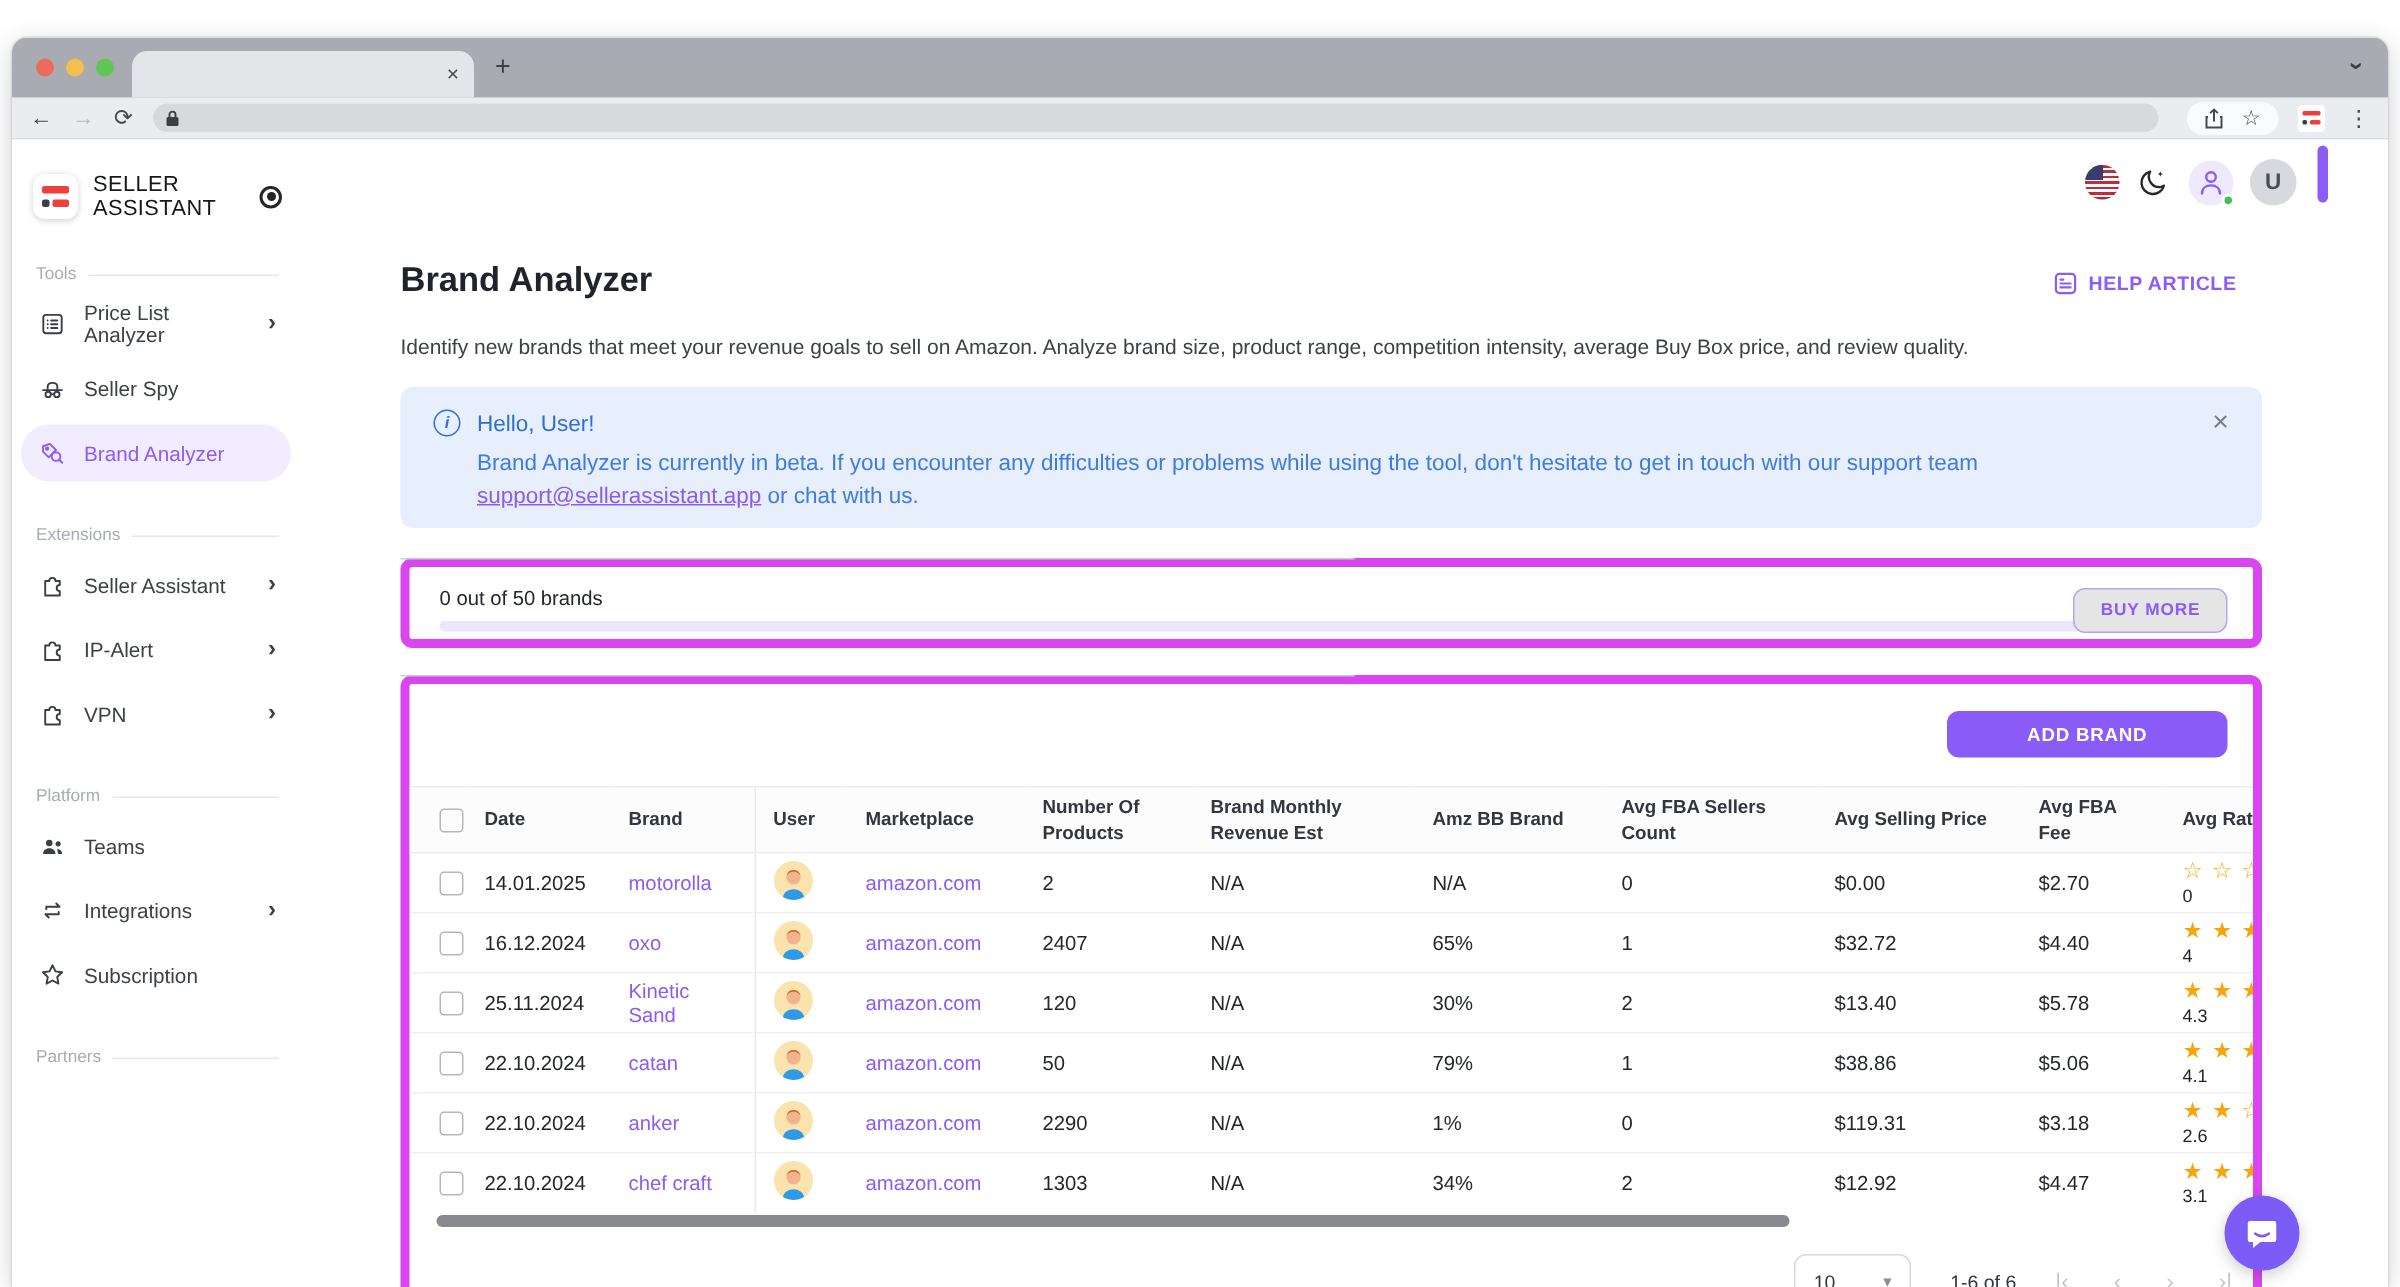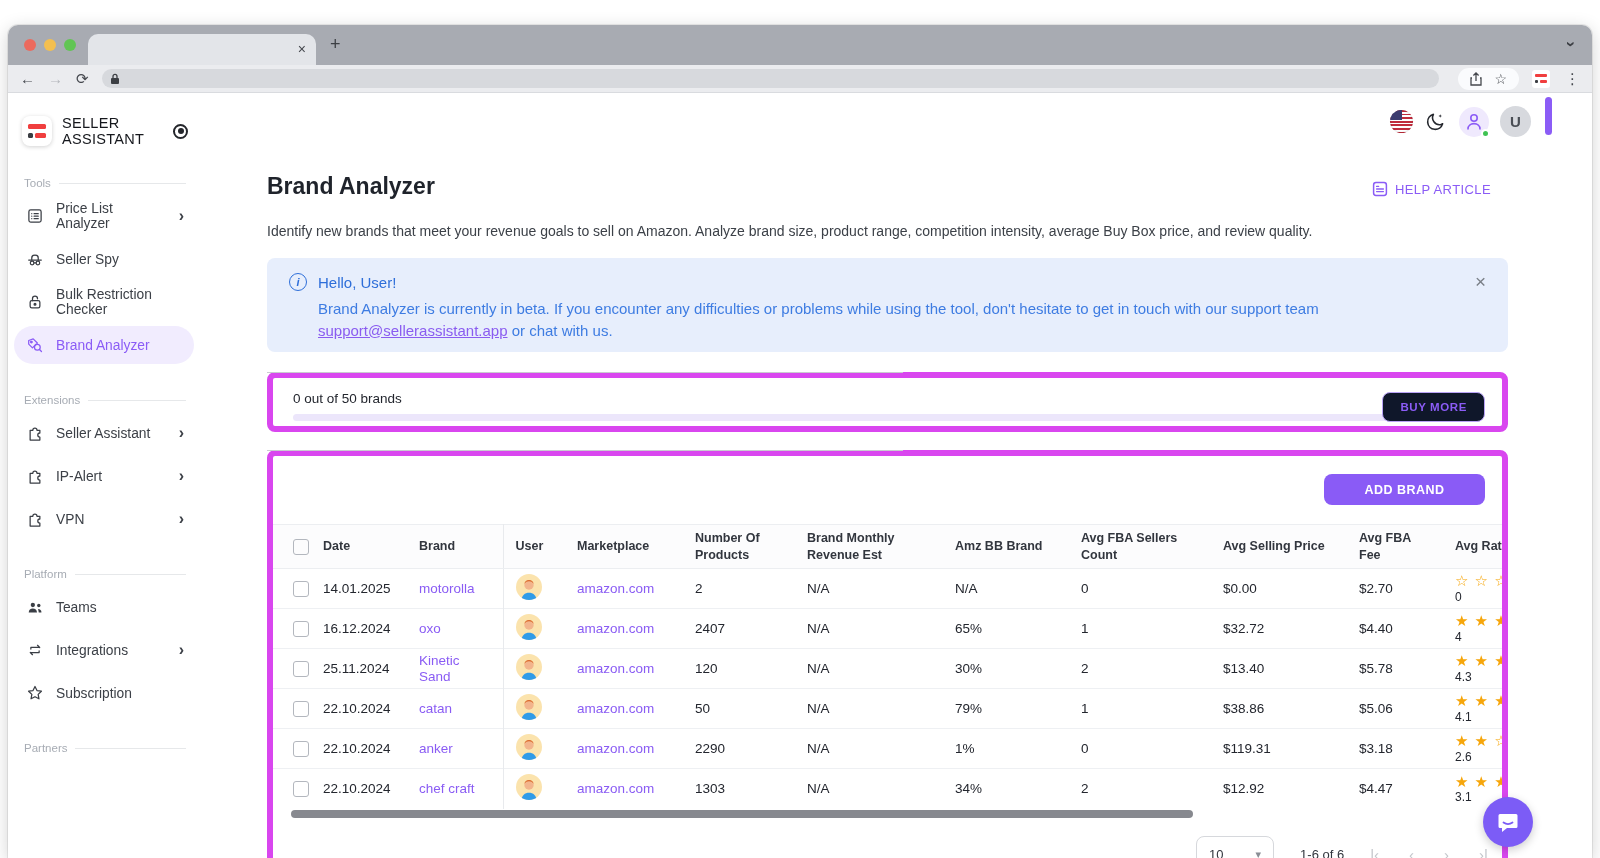--- a/index.html
+++ b/index.html
@@ -55,44 +55,44 @@
     background:repeating-linear-gradient(to bottom,#c02c3c 0 1.8px,#fff 1.8px 3.6px);box-shadow:inset 0 0 0 1px rgba(0,0,0,.08);}
   .flag::before{content:"";position:absolute;left:0;top:0;width:12px;height:10px;background:#3c3b6e;}
   .theme-toggle{width:24px;height:24px;cursor:pointer;}
   .person-badge{width:30px;height:30px;border-radius:50%;background:#efe9fd;position:relative;cursor:pointer;}
   .person-badge svg{position:absolute;left:6px;top:5px;}
   .online-dot{position:absolute;right:-1px;bottom:-1px;width:9px;height:9px;border-radius:50%;background:#3fc253;border:2px solid #fff;}
   .u-avatar{width:31px;height:31px;border-radius:50%;background:#d7d9de;color:#4a4e55;font-size:15px;font-weight:600;
     display:flex;align-items:center;justify-content:center;cursor:pointer;}
   
   .page-title{position:absolute;left:259px;top:80px;font-size:23px;font-weight:600;color:#1f232b;}
-  .help-link{position:absolute;right:101px;top:88px;display:flex;align-items:center;gap:7px;color:#8b5cf6;
-    font-size:13px;font-weight:400;letter-spacing:.4px;cursor:pointer;margin-left:21px;}
+  .help-link{position:absolute;right:101px;top:88px;display:flex;align-items:flex-start;gap:7px;color:#8b5cf6;
+    font-size:13px;font-weight:700;letter-spacing:.4px;cursor:pointer;margin-left:21px;}
   .subtitle{position:absolute;left:259px;top:130px;width:1160px;font-size:14px;color:#3c4148;}
   
   .banner{position:absolute;left:259px;top:165px;width:1241px;height:94px;background:#e7eefc;border-radius:8px;padding:15px 22px;}
   .banner-head{display:flex;align-items:center;gap:11px;}
   .info-ic{width:18px;height:18px;border:1.6px solid #2e6ed9;border-radius:50%;color:#2e6ed9;font-size:11px;font-weight:700;
     display:flex;align-items:center;justify-content:center;font-style:italic;flex:none;}
   .banner-title{font-size:15px;font-weight:500;color:#2e6ed9;}
   .banner-body{margin:7px 0 0 29px;font-size:15px;line-height:21.5px;color:#3e7ce2;width:1120px;}
   .banner-body a{color:#8a5cf0;text-decoration:underline;cursor:pointer;}
   .banner-close{position:absolute;right:22px;top:14px;font-size:19px;color:#7a7f87;cursor:pointer;line-height:1;}
   
   .card{background:#fff;border:6px solid #d946ef;border-radius:8px;position:absolute;}
   .quota{left:259px;top:279px;width:1241px;height:60px;}
   .quota-label{position:absolute;left:20px;top:13px;font-size:13.5px;color:#23262e;}
   .quota-track{position:absolute;left:20px;top:36px;width:1095px;height:7px;border-radius:4px;background:#ece6fb;}
   .quota-fill{height:7px;border-radius:4px;background:#8b5cf6;}
   .buy-more{position:absolute;right:17px;top:14px;height:30px;padding:0 17px;border:1px solid #b9a3f6;border-radius:8px;
-    background:#0f172a;color:#8b5cf6;font-size:11.5px;font-weight:600;letter-spacing:.6px;display:flex;align-items:center;cursor:pointer;}
+    background:#e5e5e5;color:#8b5cf6;font-size:11.5px;font-weight:600;letter-spacing:.6px;display:flex;align-items:center;cursor:pointer;}
   .edge-line{position:absolute;height:1px;background:#c9cbd0;width:636px;left:259px;z-index:3;}
   
   .tcard{left:259px;top:357px;width:1241px;height:525px;overflow:hidden;}
-  .add-brand{position:absolute;right:17px;top:18px;width:161px;height:31px;background:#8a5bf6;border:none;border-radius:8px;
+  .add-brand{position:absolute;right:17px;top:18px;width:187px;height:31px;background:#8a5bf6;border:none;border-radius:8px;
     color:#fff;font-size:12.5px;font-weight:600;letter-spacing:.5px;cursor:pointer;}
   table{border-collapse:collapse;table-layout:fixed;width:1290px;margin-top:68px;}
   thead th{height:44px;border-top:1px solid #eceef1;border-bottom:1px solid #eceef1;background:#fcfcfd;
     font-size:12.5px;font-weight:600;color:#32363e;text-align:left;padding:0 8px 0 12px;line-height:1.3;vertical-align:middle;}
   tbody td{height:40px;border-top:1px solid #eef0f3;font-size:13.5px;color:#23262e;padding:0 8px 0 12px;vertical-align:middle;line-height:1.15;}
   tbody tr:first-child td{border-top:none;}
   th.cb,td.cb{padding-left:20px;}
   th.sep,td.sep{border-right:1px solid #e8eaed;}
   .cbx{width:16px;height:16px;appearance:none;-webkit-appearance:none;border:1.6px solid #b3b7be;border-radius:3px;cursor:pointer;margin:0;display:block;}
   a.plink{color:#8a5cf4;text-decoration:none;cursor:pointer;}
@@ -209,30 +209,20 @@
             <path d="M3 11.2 H17"></path>
             <path d="M6.4 11.2 V8.8 c0-1.8 1.5-3 3.6-3 s3.6 1.2 3.6 3 v2.4"></path>
             <circle cx="6.8" cy="14.4" r="2"></circle>
               <circle cx="13.2" cy="14.4" r="2"></circle>
             <path d="M8.8 14.2 h2.4"></path>
           </g>
         </svg>
         <span>Seller Spy</span>
       </div>
 
-      <div class="nav-item">
-        <svg width="18" height="18" viewBox="0 0 20 20">
-          <g fill="none" stroke="#3a3e45" stroke-width="1.4" stroke-linecap="round">
-            <rect x="4.6" y="8.6" width="10.8" height="8" rx="1.8"></rect>
-            <path d="M7.2 8.6 V6.4 a2.8 2.8 0 0 1 5.6 0"></path>
-            <circle cx="10" cy="12.6" r="1" fill="#3a3e45"></circle>
-          </g>
-        </svg>
-        <span>Bulk Restriction Checker</span>
-      </div>
 
       <div class="nav-item active">
         <svg width="18" height="18" viewBox="0 0 20 20">
           <g fill="none" stroke="#8b5cf6" stroke-width="1.4" stroke-linecap="round" stroke-linejoin="round">
             <path d="M3 5 l5-1.8 4.6 4.6 -5.4 5.4 L3 9z"></path>
             <circle cx="6" cy="6.8" r=".9" fill="#8b5cf6"></circle>
             <circle cx="12.6" cy="12.6" r="3.2"></circle>
             <path d="M15 15 l2.2 2.2"></path>
           </g>
         </svg>

